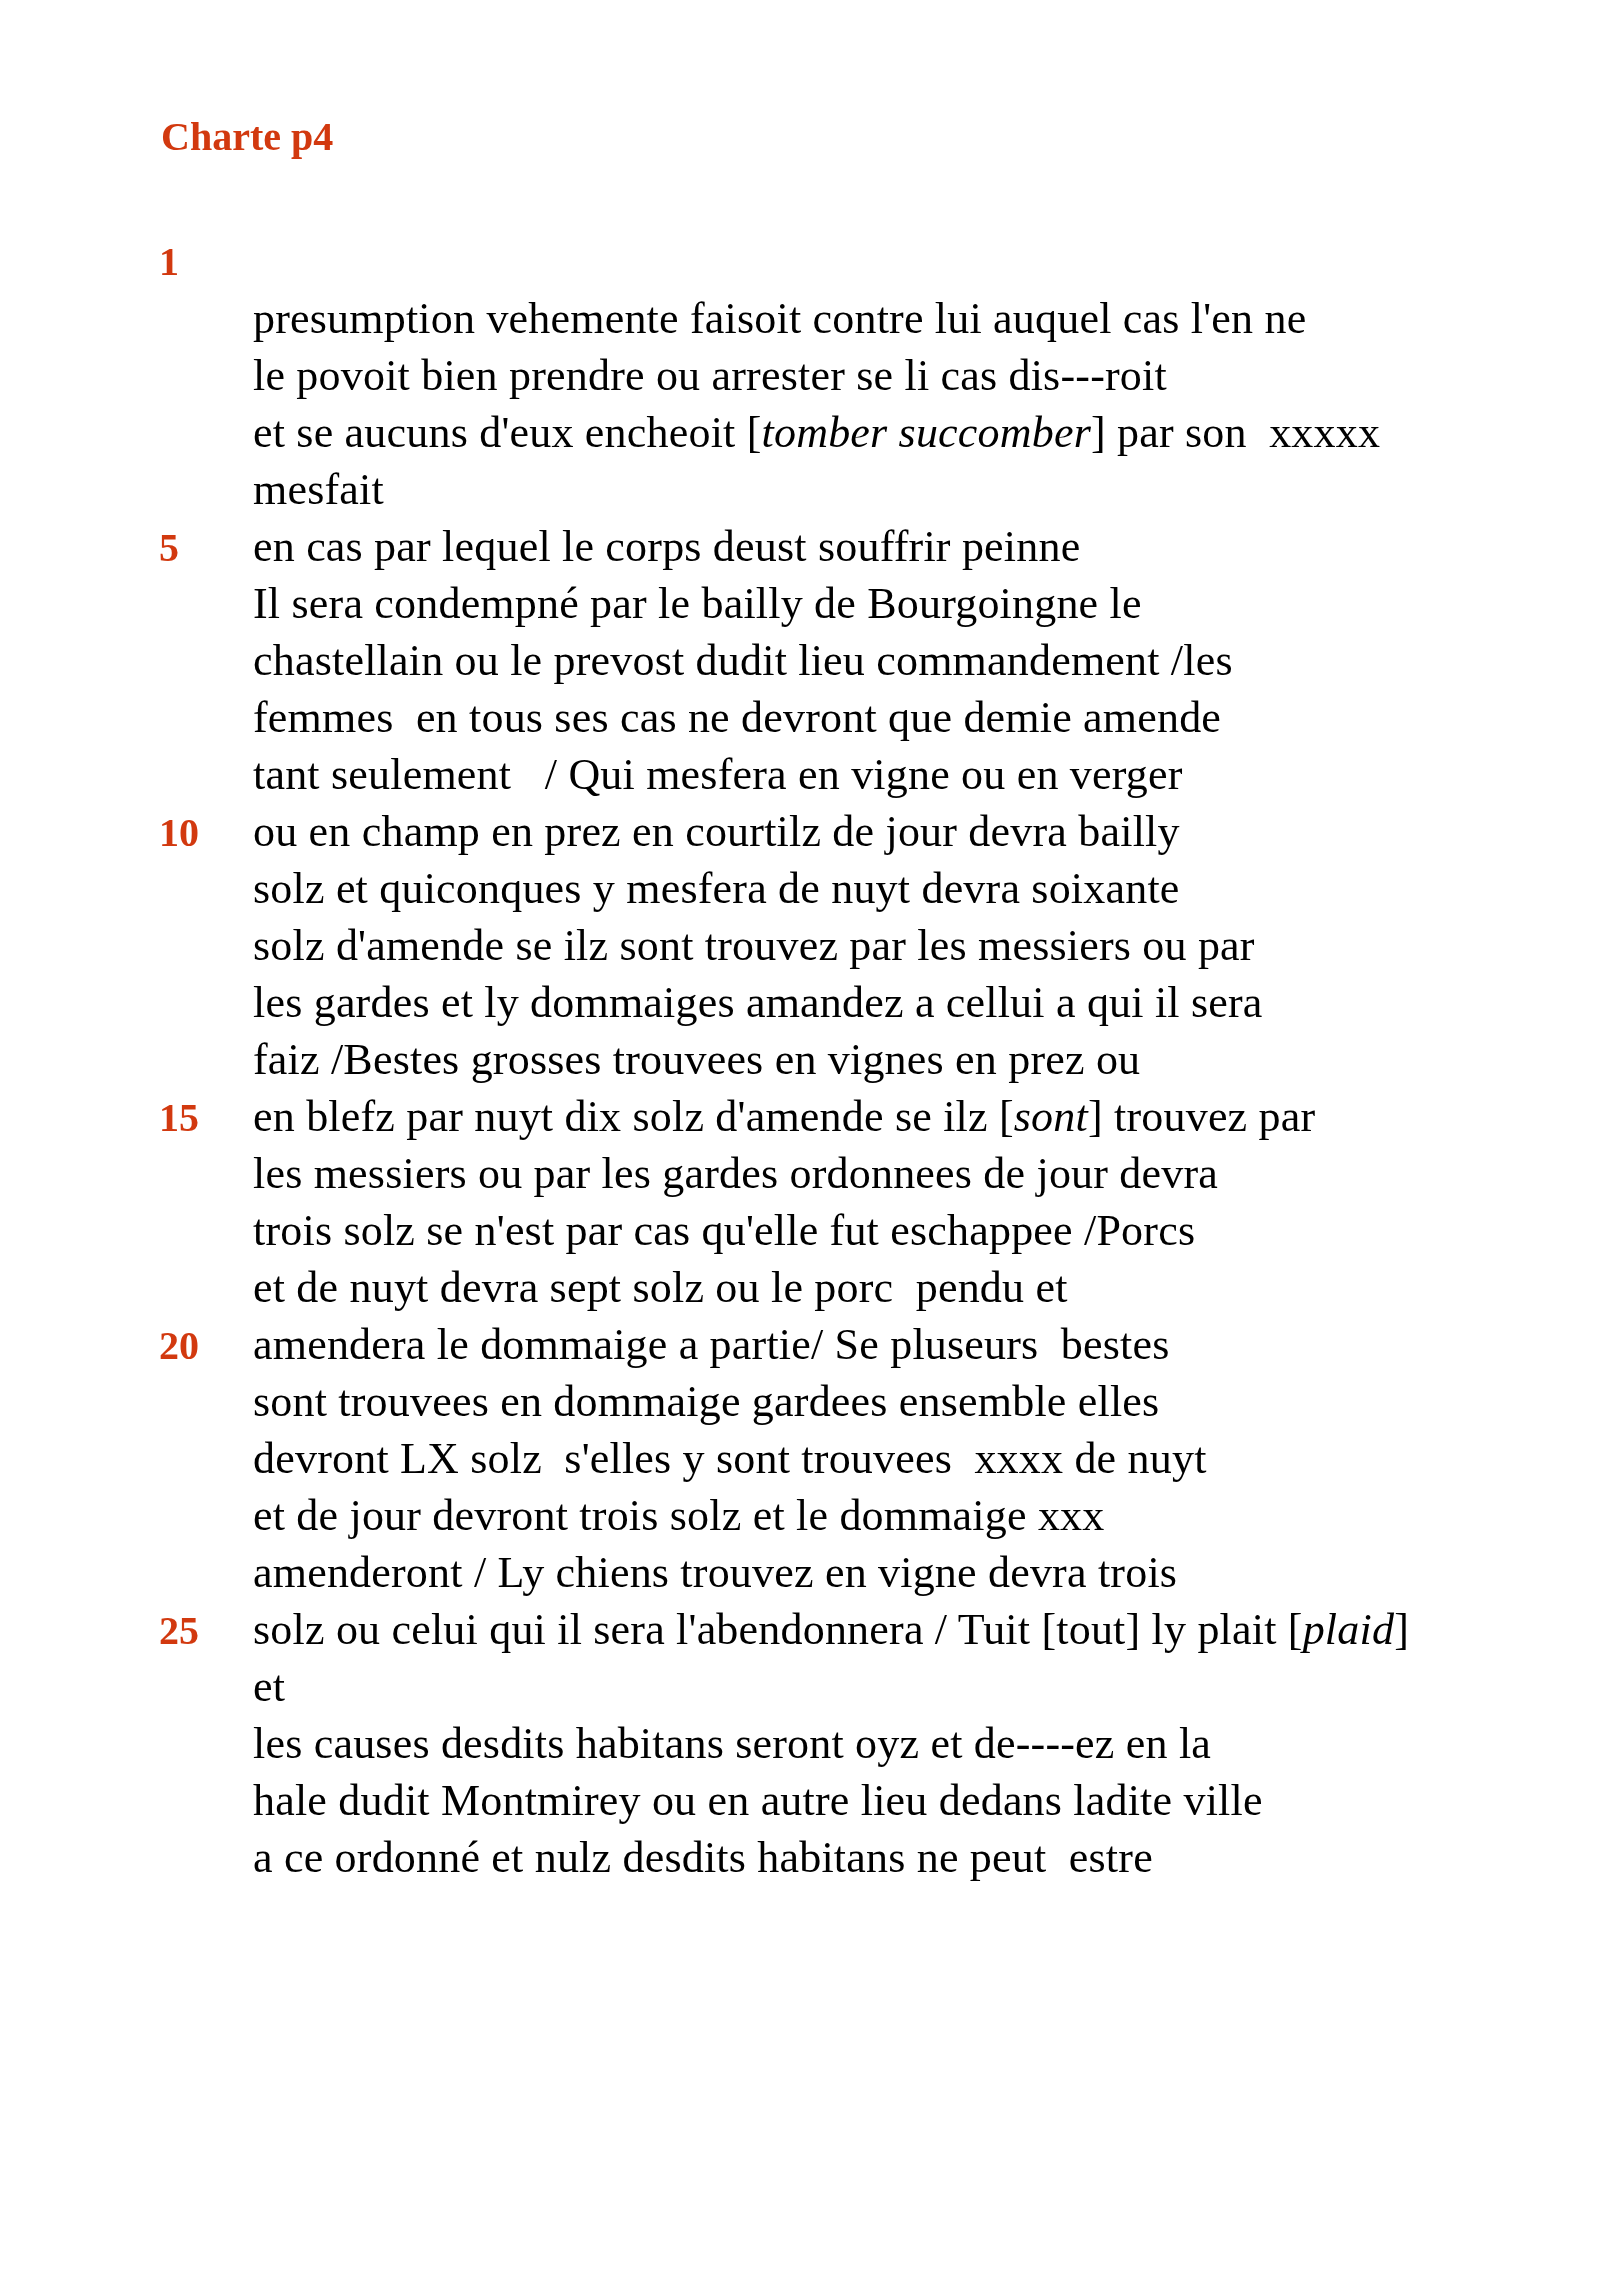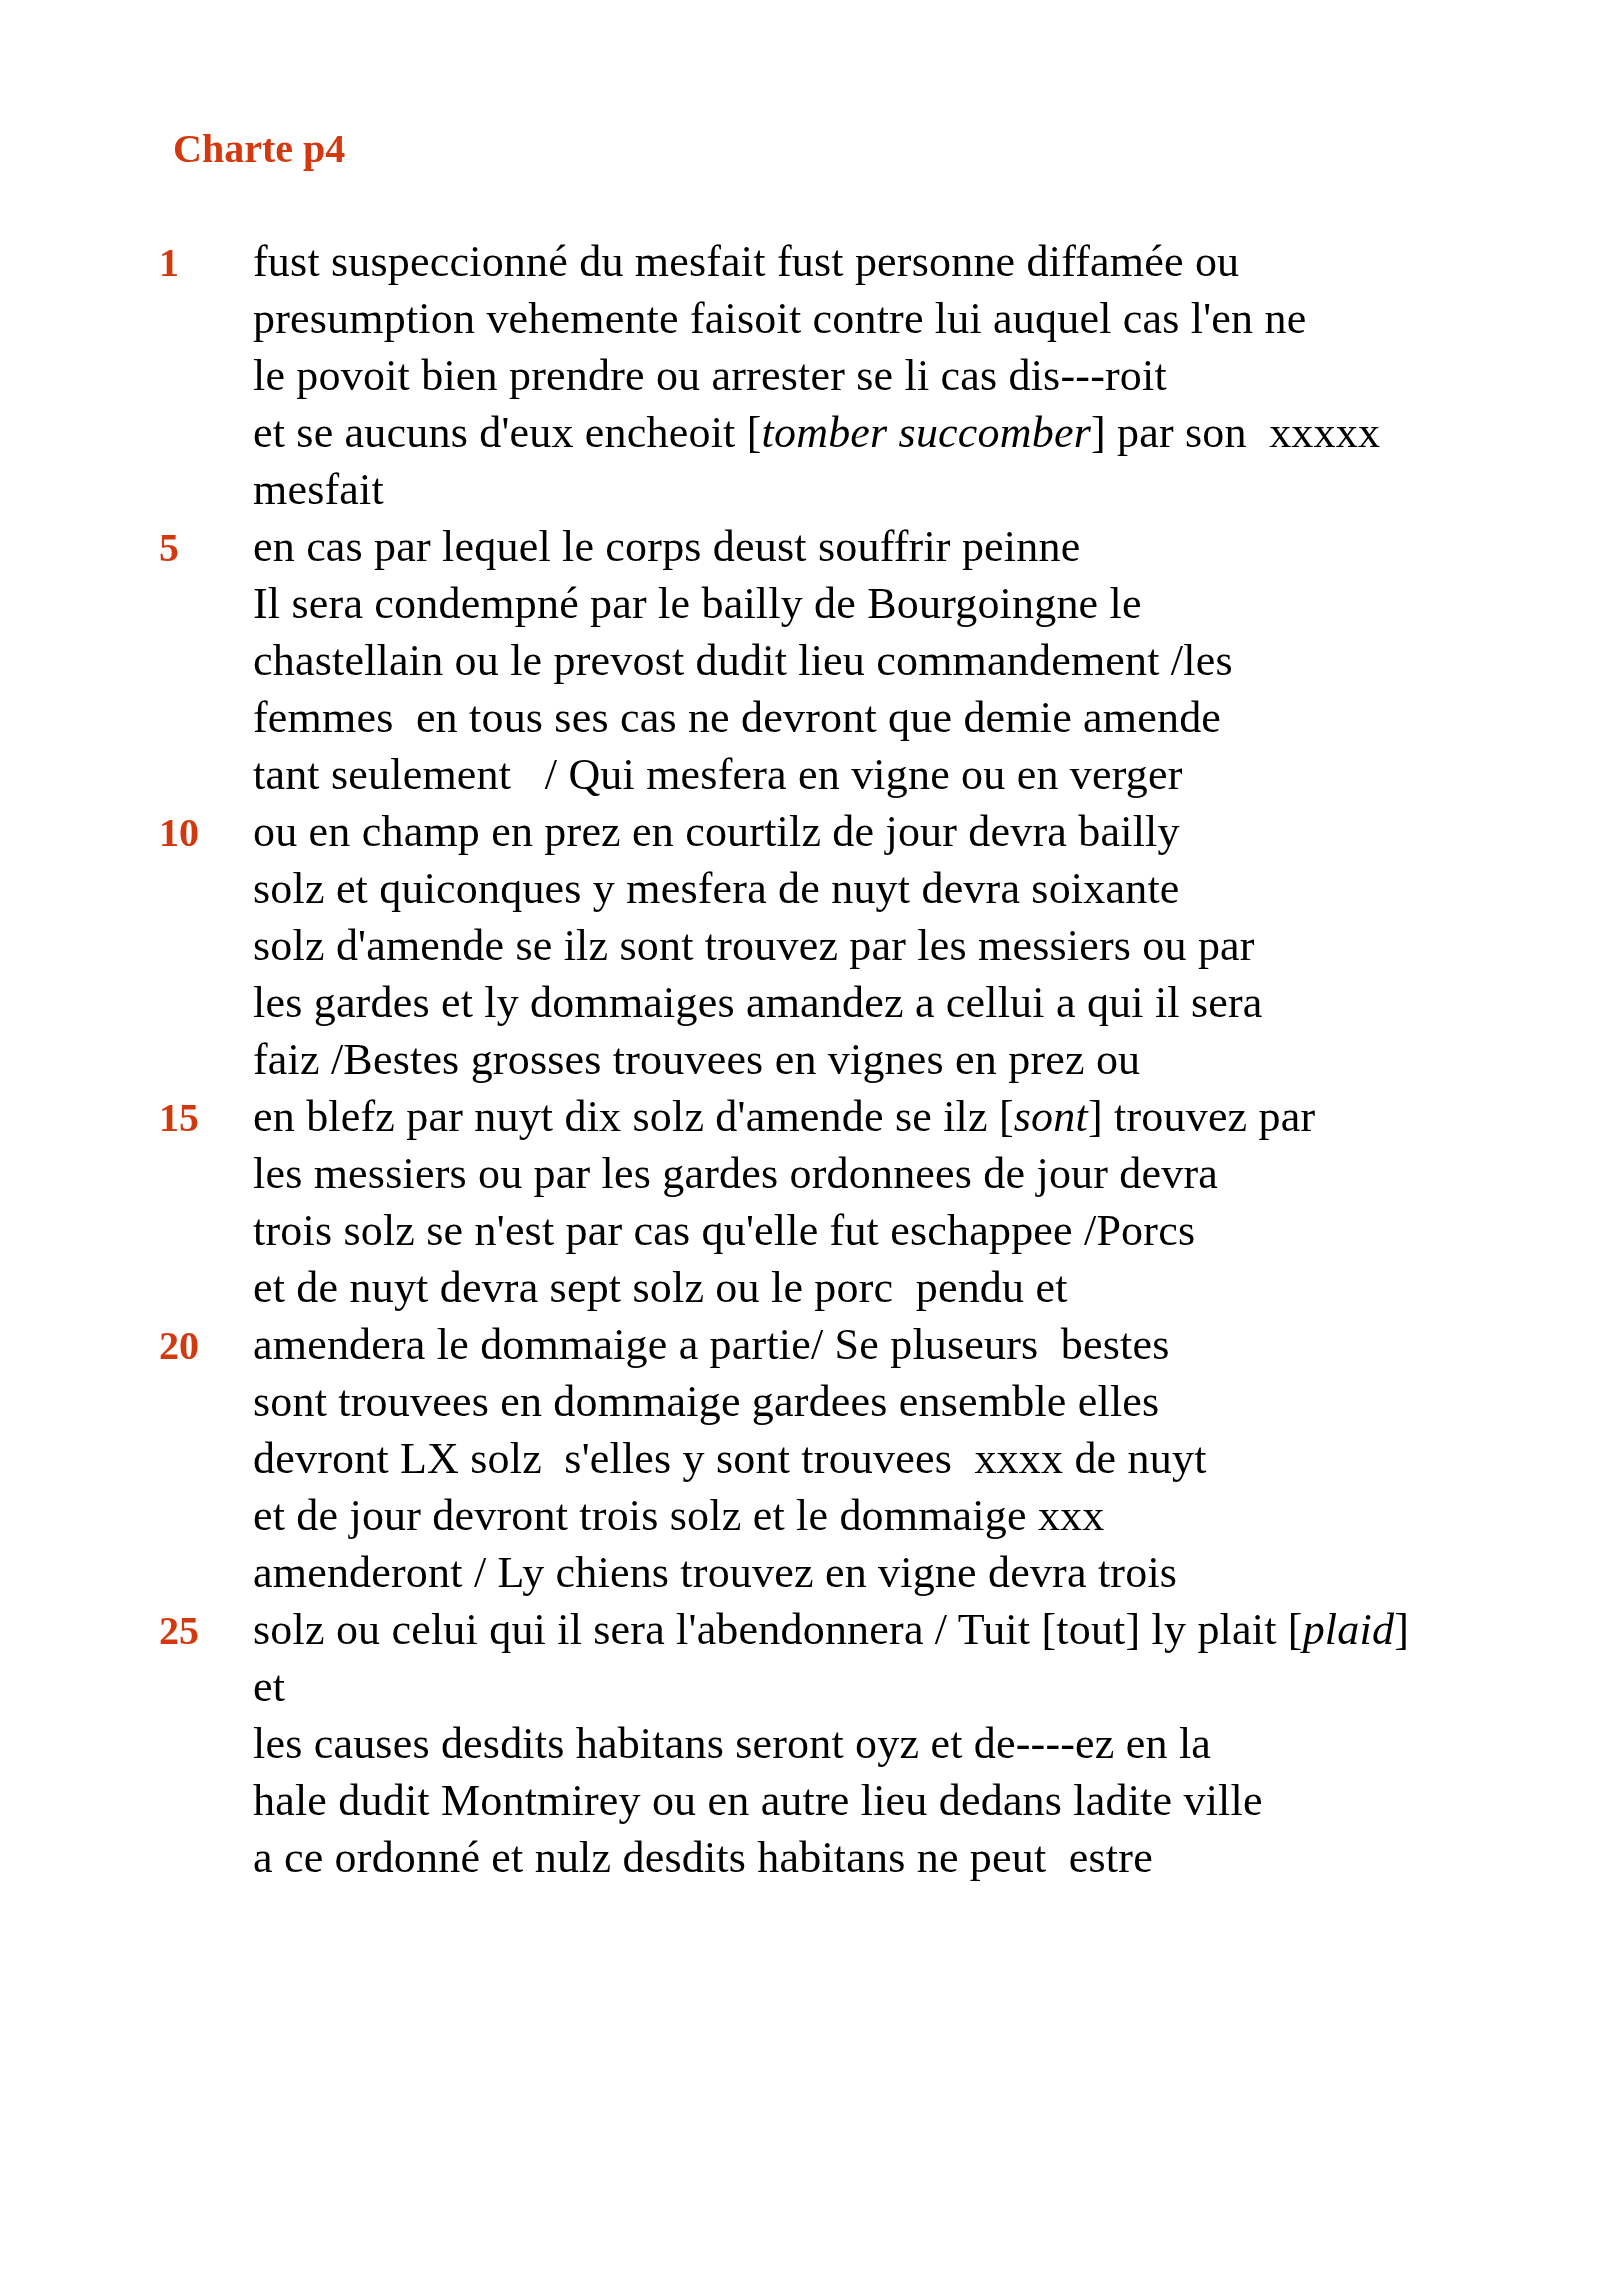--- a/index.html
+++ b/index.html
@@ -13,21 +13,21 @@
     height: 2293px;
     background: #ffffff;
     font-family: "Liberation Serif", "DejaVu Serif", serif;
     color: #000000;
     overflow: hidden;
   }
   .title {
     position: absolute;
     left: 161px;
     top: 113px;
-    margin: 12px;
+    margin: 0;
     font-size: 40px;
     font-weight: bold;
     color: var(--accent, #d2390f);
     font-family: "Liberation Serif", "DejaVu Serif", serif;
     white-space: pre;
   }
   .lines {
     position: absolute;
     left: 0;
     top: 233px;
@@ -59,21 +59,20 @@
   }
 </style>
 </head>
 <body>
 
 <div class="page">
   <h1 class="title">Charte p4</h1>
   <div class="lines">
       <div class="line">
         <span class="num">1</span>
-        <span class="txt"><span>fust suspeccionné du mesfait fust personne diffamée ou</span></span>
       </div>
       <div class="line">
         <span class="num"></span>
         <span class="txt"><span>presumption vehemente faisoit contre lui auquel cas l'en ne</span></span>
       </div>
       <div class="line">
         <span class="num"></span>
         <span class="txt"><span>le povoit bien prendre ou arrester se li cas dis---roit</span></span>
       </div>
       <div class="line">

